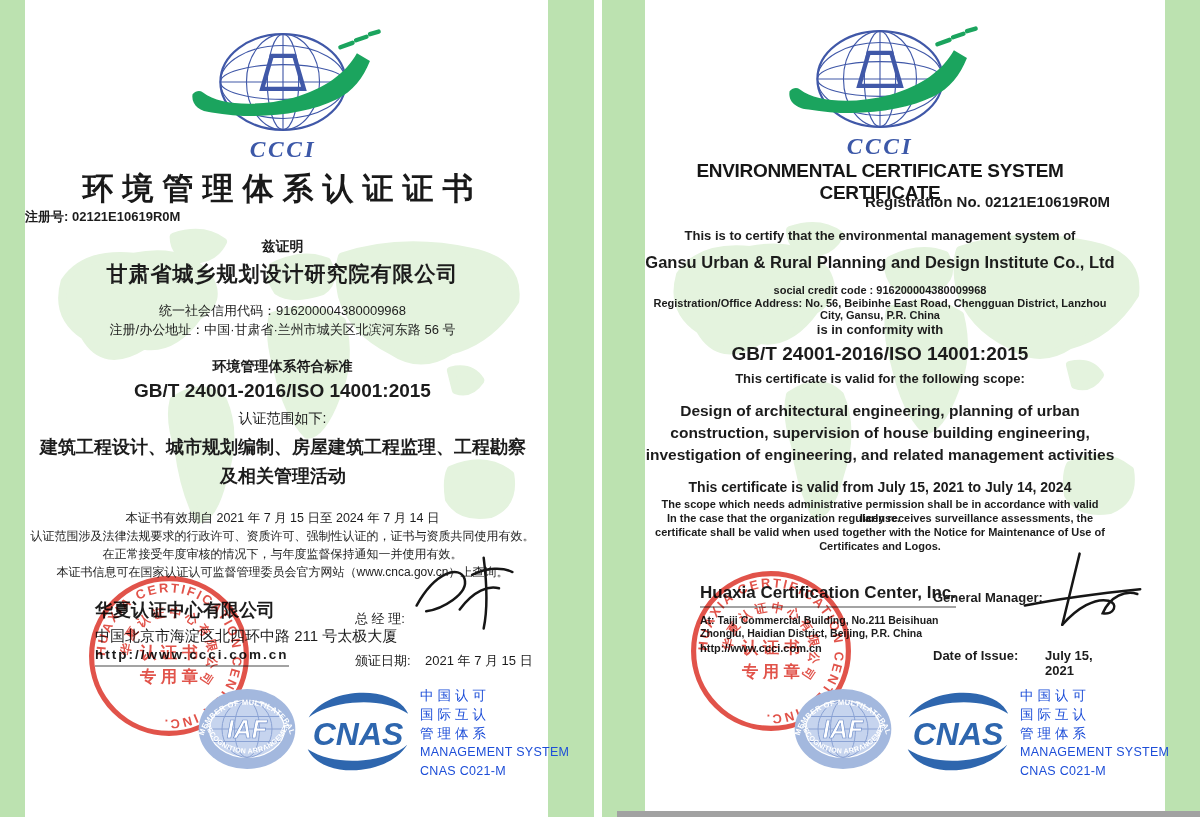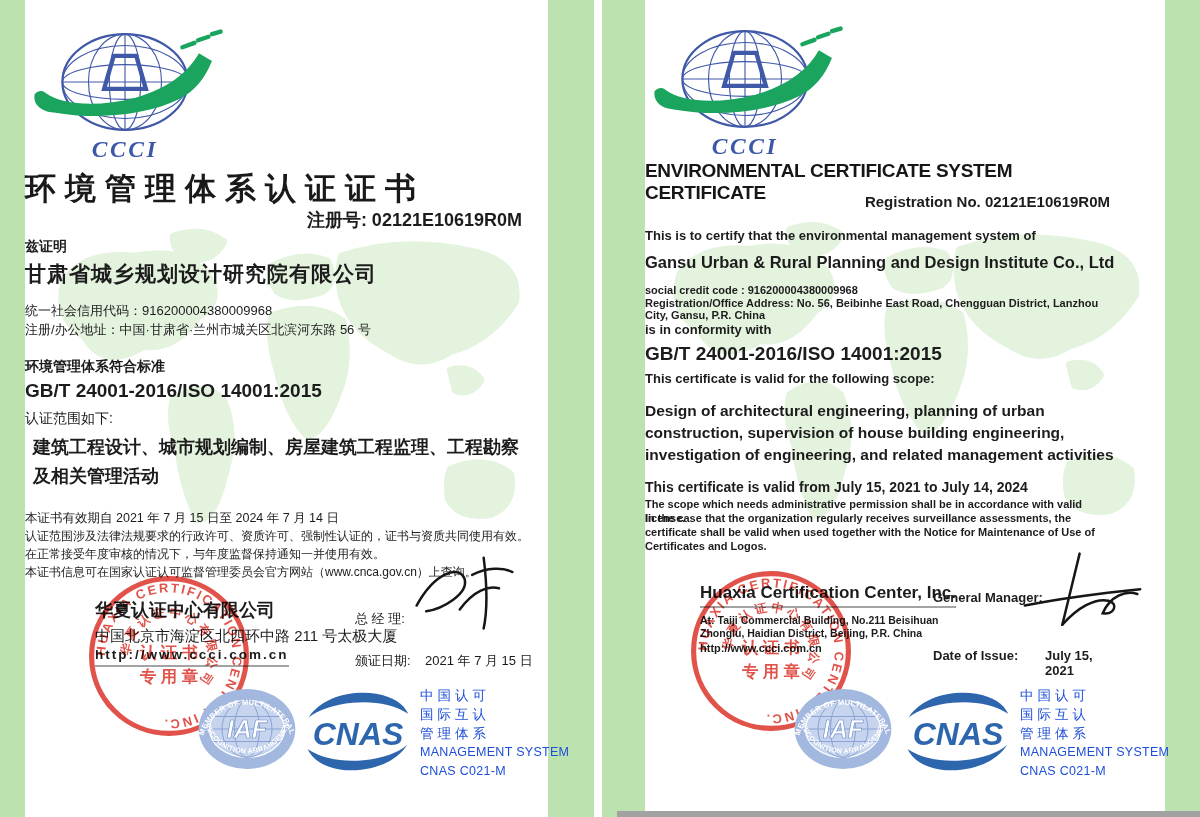--- a/index.html
+++ b/index.html
@@ -1,20 +1,20 @@
 <!DOCTYPE html>
 <html><head>
 <meta charset="utf-8">
 <style>
   html,body{margin:0;padding:0}
   body{width:1200px;height:817px;position:relative;background:#ffffff;
        font-family:"Liberation Sans",sans-serif;color:#1c1c1c;overflow:hidden}
   .strip{position:absolute;top:0;bottom:0;background:#bce2b0}
   .cert{position:absolute;top:0;height:817px;overflow:visible}
-  .c{position:absolute;left:0;width:100%;text-align:left}
+  .c{position:absolute;left:0;width:100%;text-align:center}
   .l{position:absolute}
   .b{font-weight:bold}
   .wm{position:absolute;pointer-events:none}
   .seal{opacity:.88;mix-blend-mode:multiply}
   .acc div{color:#1d4ed8;line-height:19px;white-space:nowrap}
   .acc .zh{font-size:13.5px;letter-spacing:4px}
   .acc .en{font-size:12.5px;letter-spacing:.3px}
   .underline2{border-bottom:2px solid #a3a3a3;display:inline-block;padding-bottom:3px}
   .serifTitle{font-family:"Liberation Serif",serif}
 </style>
@@ -58,21 +58,21 @@
         <path d="M66,-40 l14,-5"></path>
           <path d="M84,-48 l12,-4"></path>
           <path d="M100,-55 l10,-3"></path>
       </g>
       <path d="M-13,-30 L13,-30 L24,8 L-24,8 Z" fill="none" stroke="#4058a8" stroke-width="5"></path>
       <text x="0" y="86" text-anchor="middle" font-size="27" font-weight="bold" font-style="italic" font-family="Liberation Serif,serif" fill="#3c58a8" letter-spacing="3">CCCI</text>
     </svg>
   </div>
 
   <div class="c serifTitle b" style="top:168px;font-size:31px;letter-spacing:9px;color:#191919">环境管理体系认证证书</div>
-  <div class="l b" style="top:208px;left:0;width:497px;text-align:right;font-size:18px">注册号: 02121E10619R0M</div>
+  <div class="l b" style="top:208px;left:0;width:404px;text-align:left;font-size:13px">注册号: 02121E10619R0M</div>
   <div class="c b" style="top:238px;font-size:14px">兹证明</div>
   <div class="c b" style="top:260px;font-size:21px;letter-spacing:1px">甘肃省城乡规划设计研究院有限公司</div>
   <div class="c" style="top:302px;font-size:13px">统一社会信用代码：916200004380009968</div>
   <div class="c" style="top:321px;font-size:13px">注册/办公地址：中国·甘肃省·兰州市城关区北滨河东路 56 号</div>
   <div class="c b" style="top:358px;font-size:14px">环境管理体系符合标准</div>
   <div class="c b" style="top:380px;font-size:19px">GB/T 24001-2016/ISO 14001:2015</div>
   <div class="c" style="top:410px;font-size:14px">认证范围如下:</div>
   <div class="c b" style="top:433px;left:8px;width:500px;font-size:18px;line-height:29px">建筑工程设计、城市规划编制、房屋建筑工程监理、工程勘察及相关管理活动</div>
   <div class="c" style="top:510px;font-size:12.5px">本证书有效期自 2021 年 7 月 15 日至 2024 年 7 月 14 日</div>
   <div class="c" style="top:546px;font-size:12px">在正常接受年度审核的情况下，与年度监督保持通知一并使用有效。</div>

